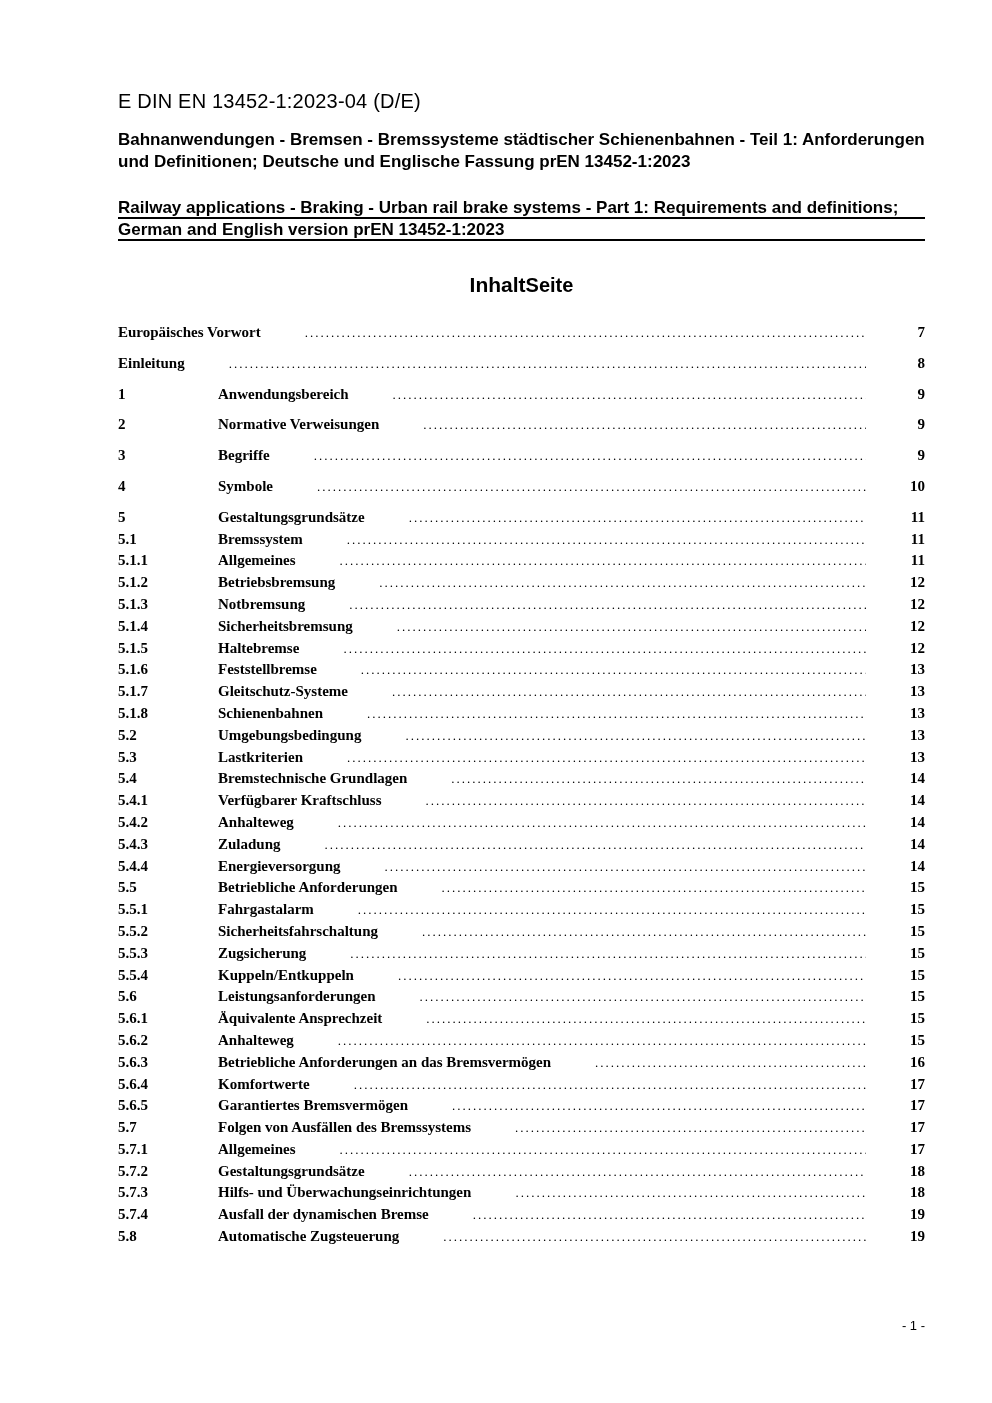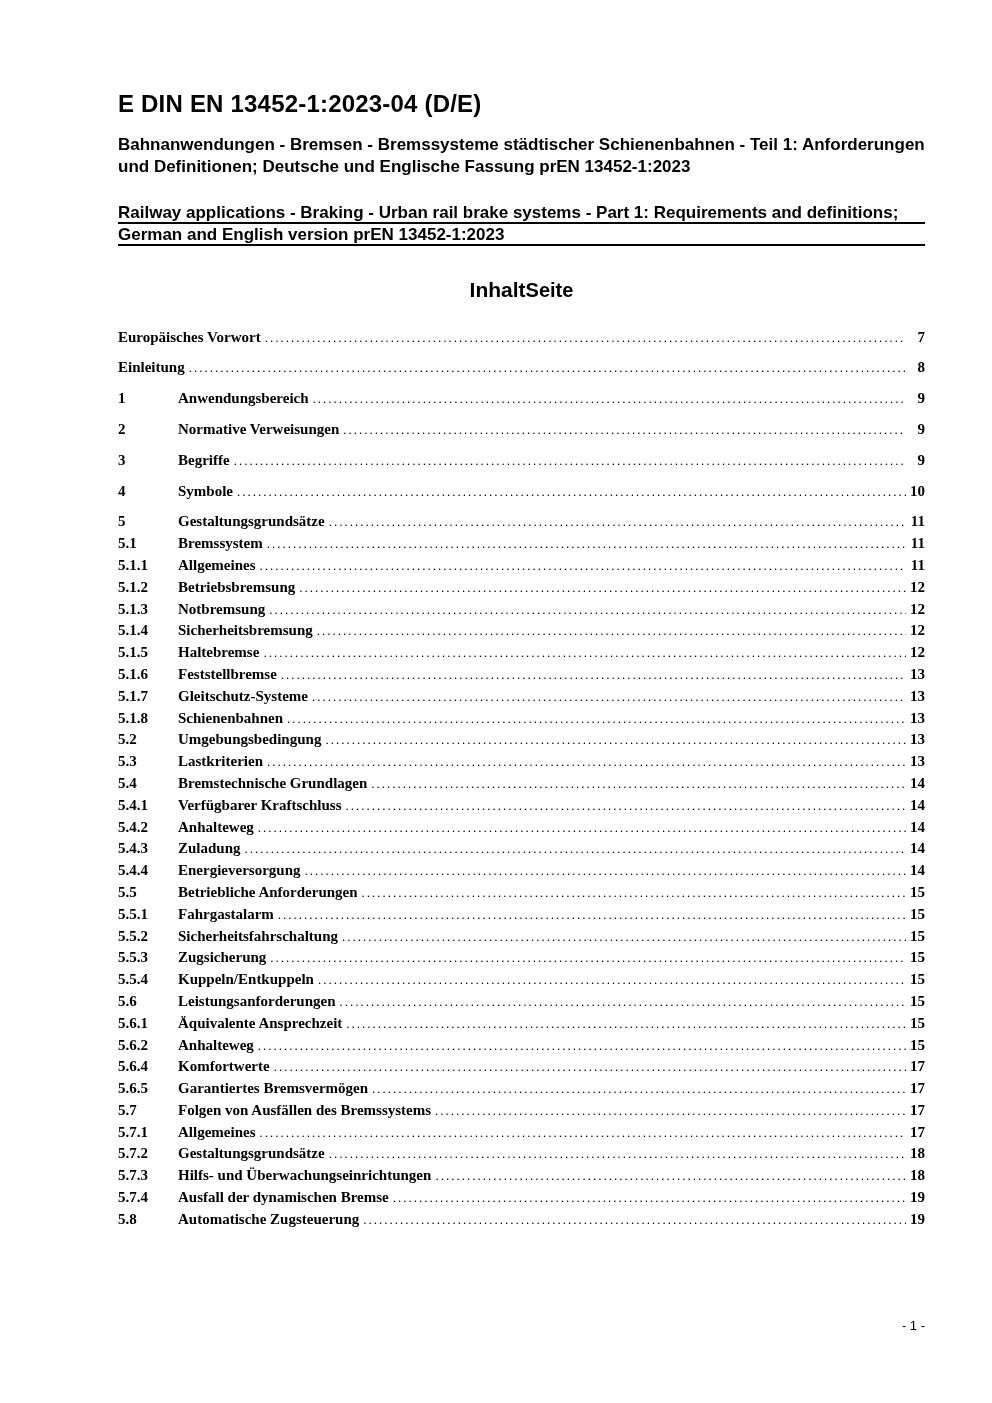--- a/index.html
+++ b/index.html
@@ -9,21 +9,21 @@
     font-family: "Liberation Sans", sans-serif;
     color: #000;
   }
   .page {
     position: relative;
     width: 992px; height: 1403px;
     padding: 90px 67px 0 118px;
     background: #ffffff;
   }
   .doc-id {
-    font-size: 24px; font-weight: bold; line-height: 1.15;
+    font-size: 20px; font-weight: normal; line-height: 1.15;
     letter-spacing: 0.2px;
   }
   .release-date {
     font-size: 14px; margin-top: 4px;
   }
   .title-de {
     margin-top: 16px;
     font-size: 17px; font-weight: bold; line-height: 22px;
   }
   .title-en {
@@ -40,20 +40,21 @@
   .toc-page-label { font-size: 20px; font-weight: bold; }
   .toc-list {
     margin-top: 25px;
     font-family: "Liberation Serif", serif;
     font-weight: bold; font-size: 15px;
   }
   .toc-row {
     display: flex; align-items: baseline;
     line-height: 20.8px;
     cursor: pointer;
+    gap: 40px;
   }
   .toc-row.major { margin-top: 9px; }
   .toc-num { flex: 0 0 60px; }
   .toc-title { flex: 0 0 auto; white-space: nowrap; }
   .toc-leader {
     flex: 1 1 auto; overflow: hidden; white-space: nowrap;
     margin: 0 3px 0 4px;
     font-size: 13px; font-weight: normal; letter-spacing: 2px; color: #000;
   }
   .toc-leader::after {
@@ -261,20 +262,26 @@
         <span class="toc-leader"></span>
         <span class="toc-page">15</span>
       </div>
       <div class="toc-row">
         <span class="toc-num">5.6.2</span>
         <span class="toc-title">Anhalteweg</span>
         <span class="toc-leader"></span>
         <span class="toc-page">15</span>
       </div>
       <div class="toc-row">
+        <span class="toc-num">5.6.3</span>
+        <span class="toc-title">Betriebliche Anforderungen an das Bremsvermögen</span>
+        <span class="toc-leader"></span>
+        <span class="toc-page">16</span>
+      </div>
+      <div class="toc-row">
         <span class="toc-num">5.6.4</span>
         <span class="toc-title">Komfortwerte</span>
         <span class="toc-leader"></span>
         <span class="toc-page">17</span>
       </div>
       <div class="toc-row">
         <span class="toc-num">5.6.5</span>
         <span class="toc-title">Garantiertes Bremsvermögen</span>
         <span class="toc-leader"></span>
         <span class="toc-page">17</span>

